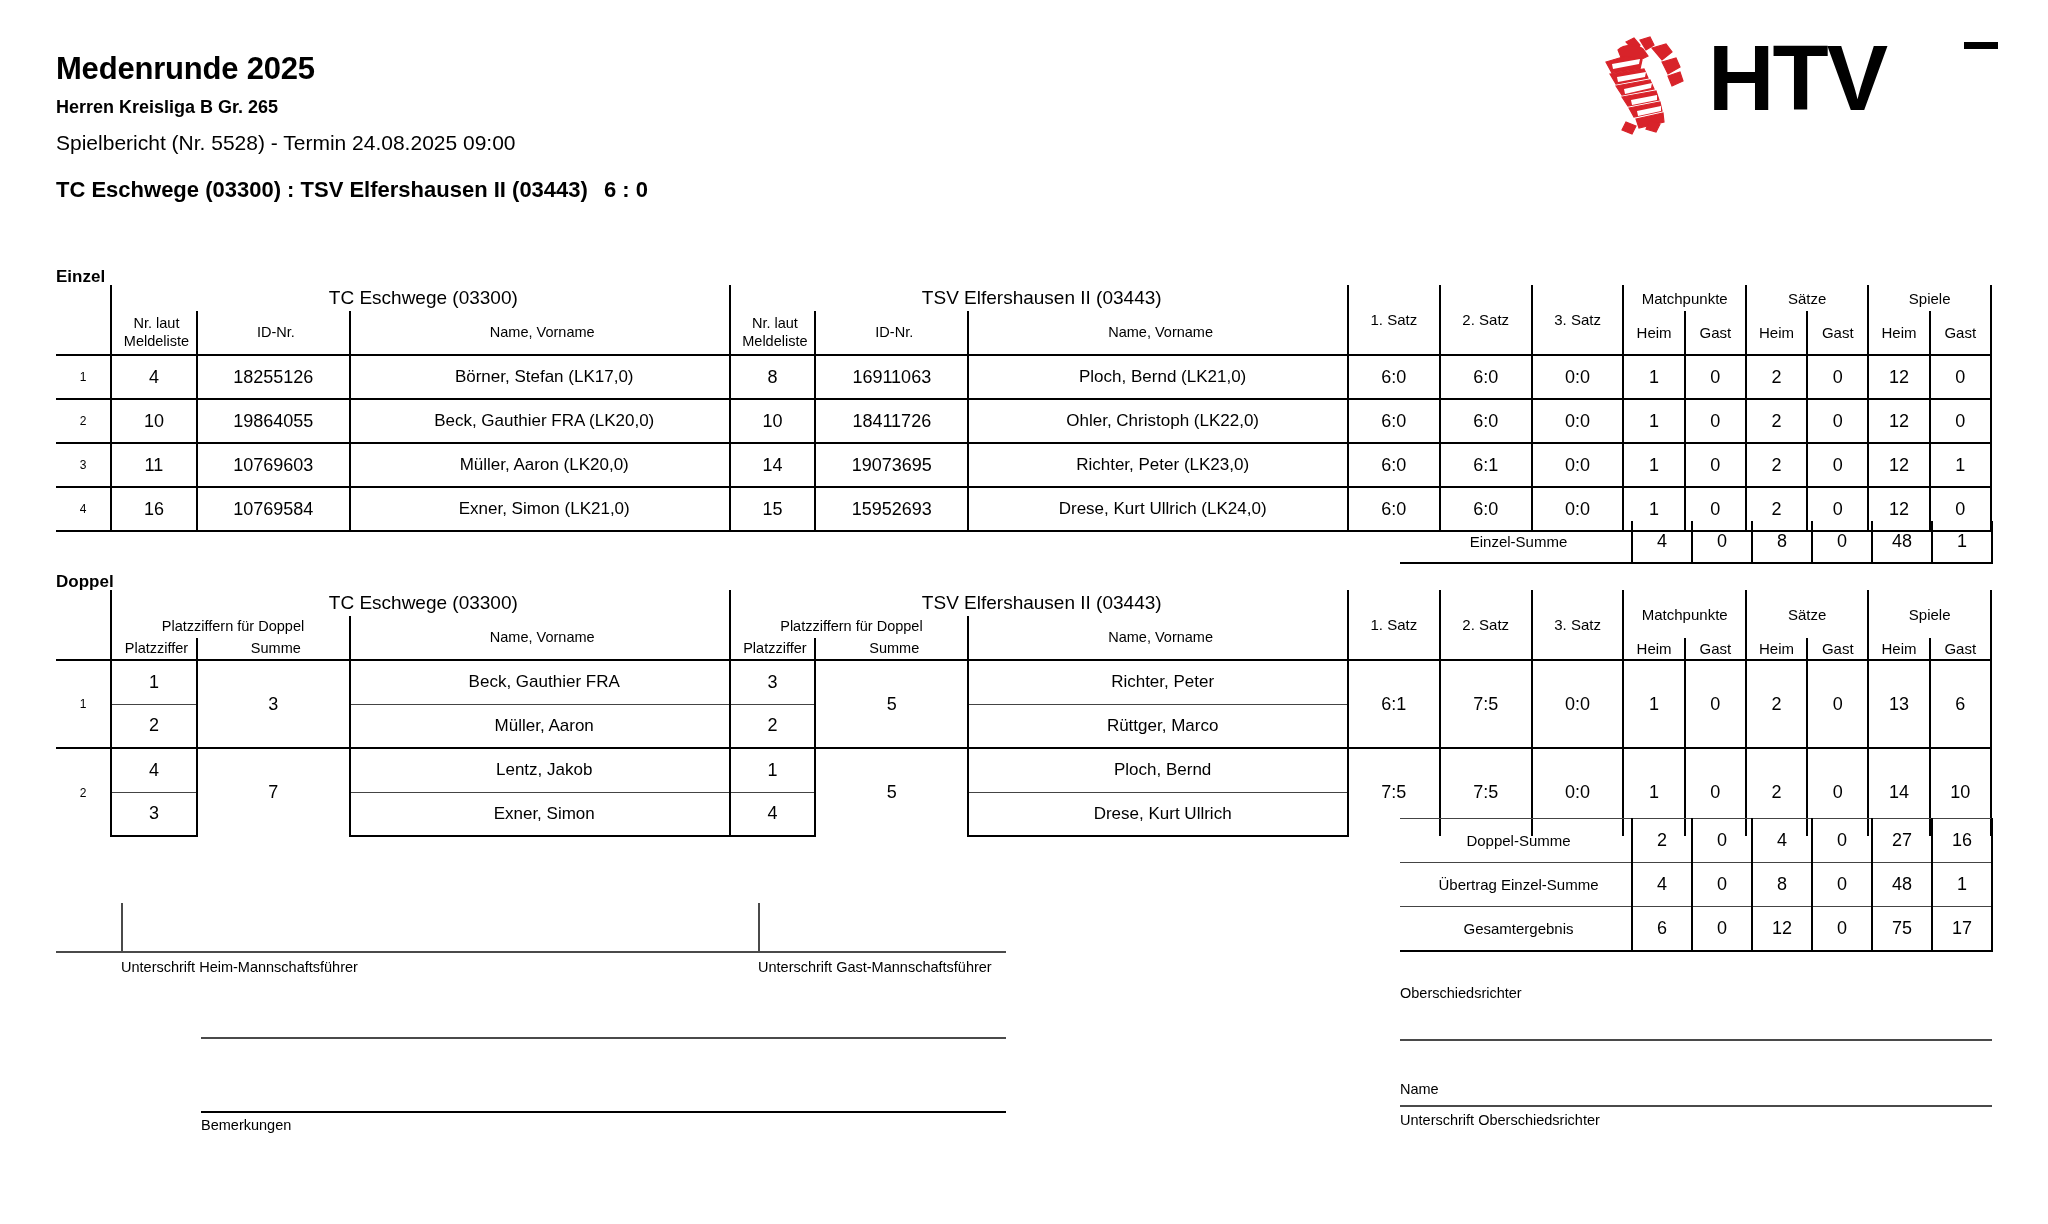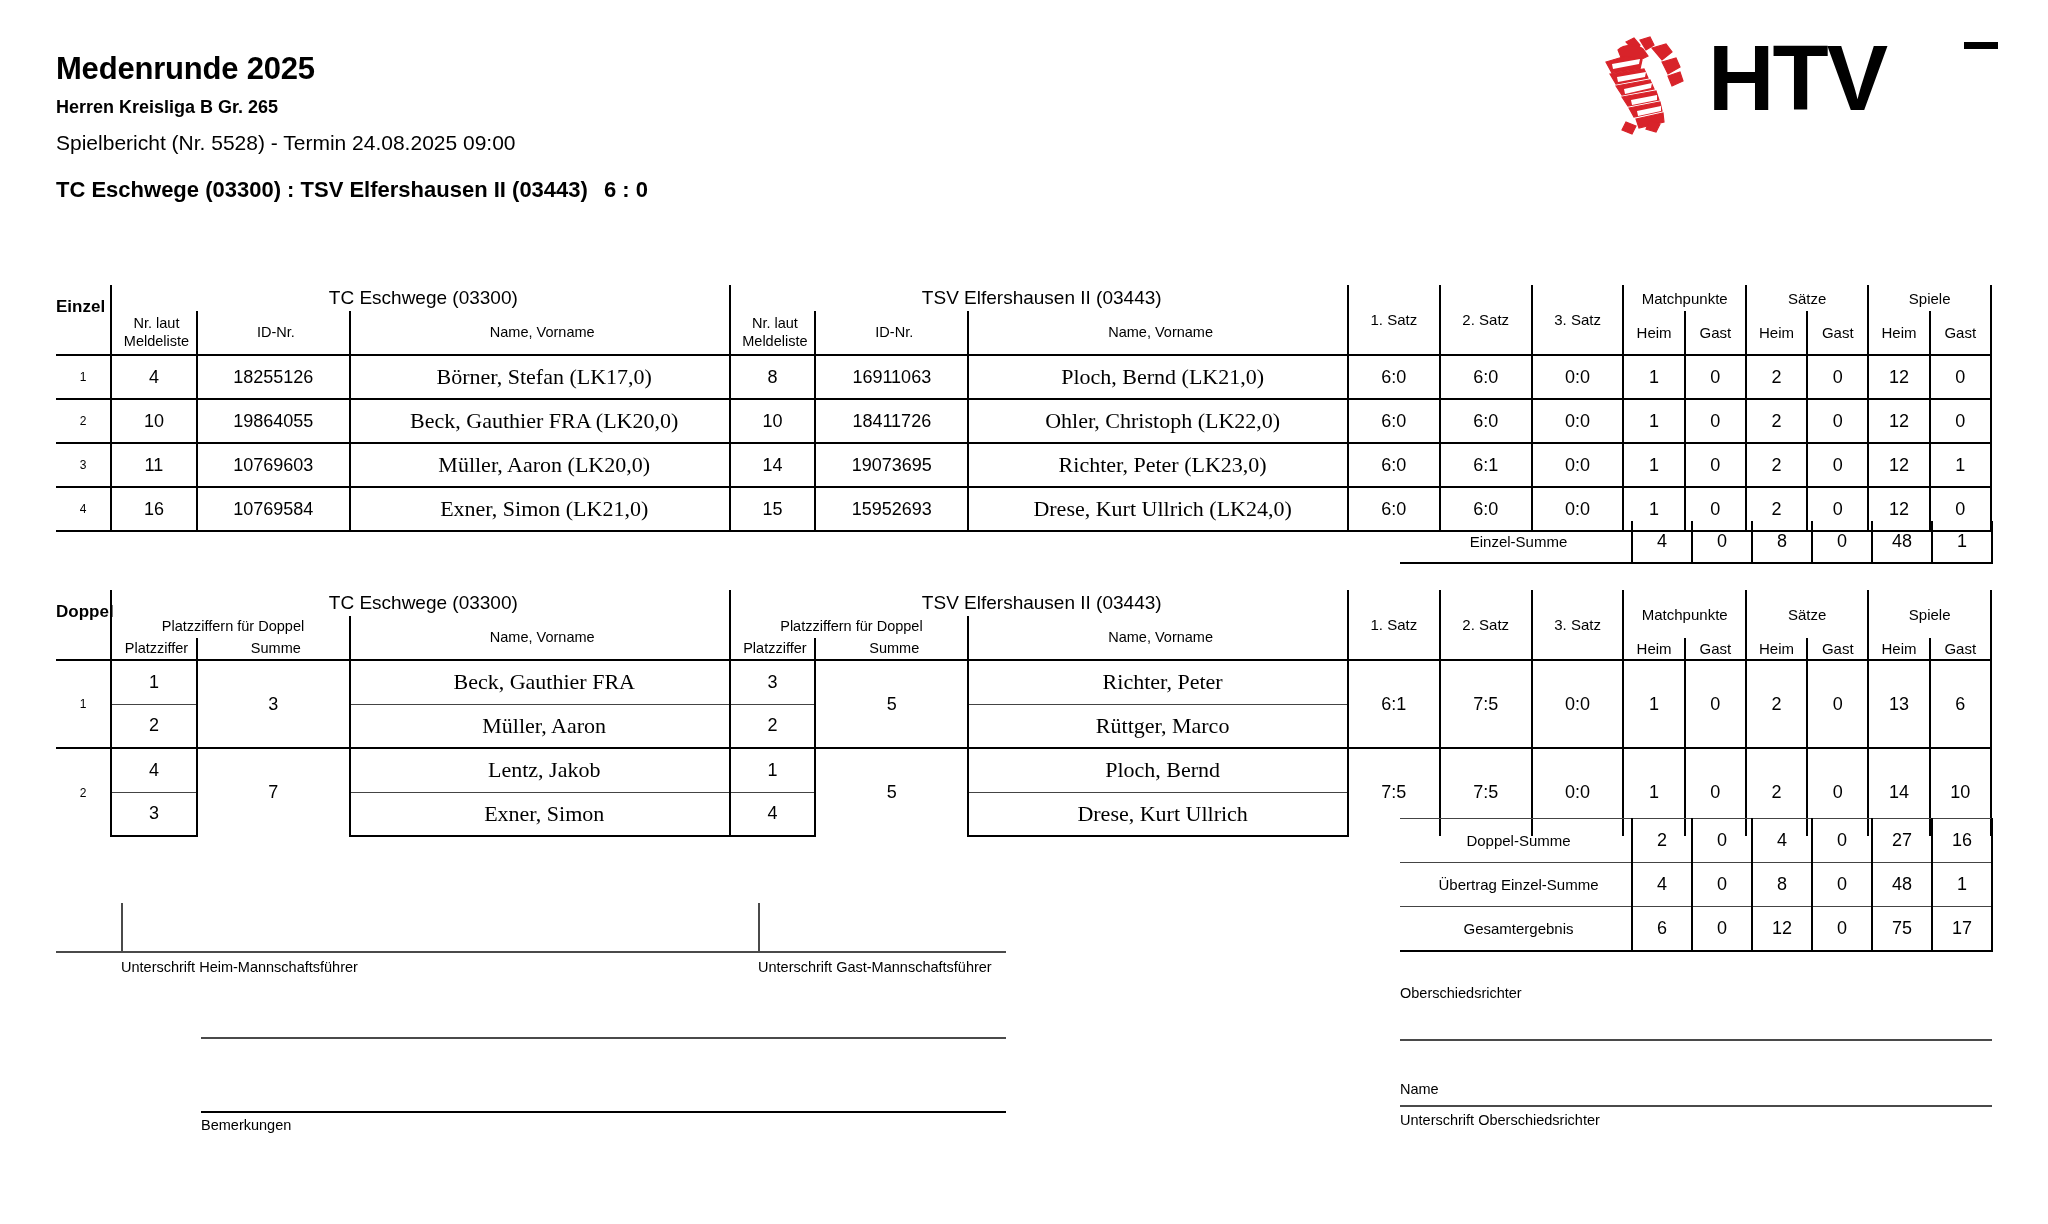--- a/index.html
+++ b/index.html
@@ -81,21 +81,20 @@
     width: 34px;
     height: 7px;
     background: #000;
   }
 
   
   .sec-label {
     position: absolute;
     font-size: 17px;
     font-weight: bold;
-    margin-top: 30px;
   }
   #einzel-label { left: 56px; top: 267px; }
   #doppel-label { left: 56px; top: 572px; }
 
   
   table.grid {
     position: absolute;
     border-collapse: collapse;
     table-layout: fixed;
     font-size: 18px;
@@ -132,23 +131,22 @@
     font-size: 15px;
     vertical-align: middle;
   }
   .idx {
     font-size: 12px;
     text-align: center;
   }
   .cellnum { font-size: 18px; text-align: center; }
   .cellname {
     text-align: left;
-    font-size: 22px;
+    font-size: 17px;
     padding-left: 9px !important;
-    font-family: Liberation Serif, serif;
   }
   .score { font-size: 18px; text-align: center; margin-top: 12px; }
   .sum-label {
     text-align: left;
     font-size: 15px;
     padding-left: 6px !important;
   }
   .sum-val {
     font-size: 18px;
     font-weight: bold;

